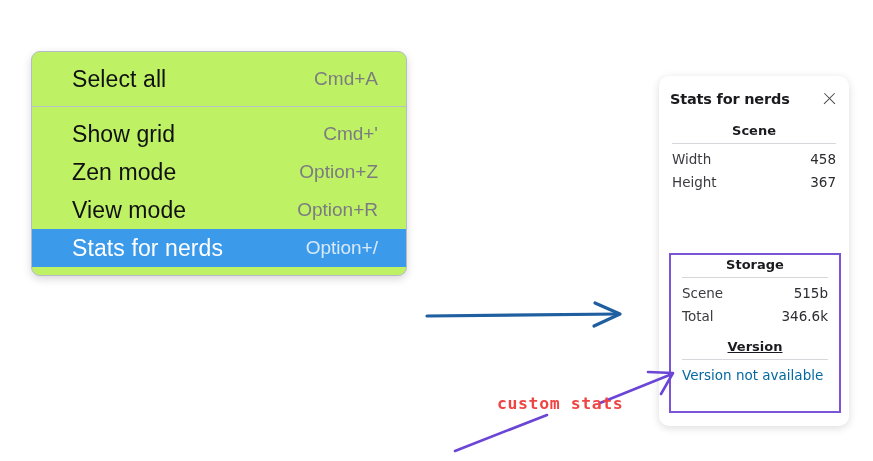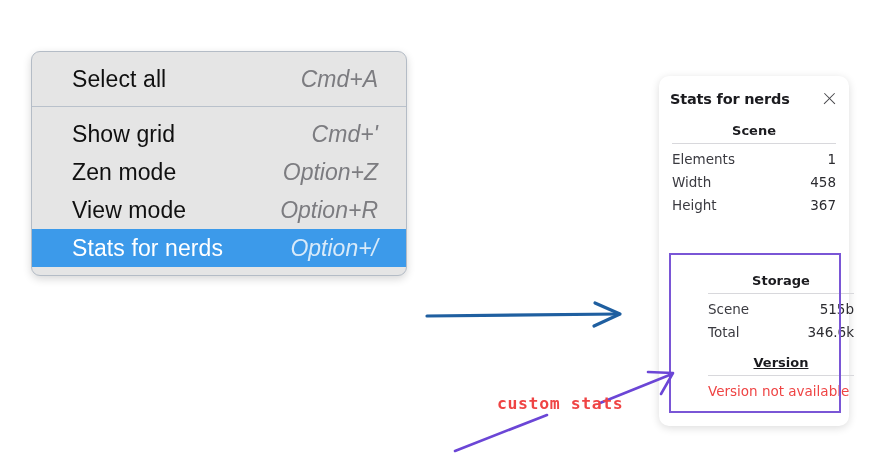--- a/index.html
+++ b/index.html
@@ -15,21 +15,21 @@
     overflow: hidden;
     font-family: "Liberation Sans", sans-serif;
   }
 
   
   #context-menu {
     position: absolute;
     left: 31px;
     top: 51px;
     width: 374px;
-    background: #e5e5e5;
+    background: #bef264;
     border: 1px solid #b4bcc6;
     border-radius: 9px;
     box-shadow: 0 3px 9px rgba(0,0,0,0.16);
     overflow: hidden;
   }
   .menu-section {
     padding: 8px 0 8px 0;
   }
   .menu-divider {
     height: 1px;
@@ -45,24 +45,23 @@
     box-sizing: border-box;
     cursor: default;
   }
   .menu-item .label {
     font-size: 23px;
     color: #101010;
     letter-spacing: 0.1px;
     white-space: nowrap;
   }
   .menu-item .shortcut {
-    font-size: 23px;
+    font-size: 19px;
     color: #7c7c80;
     white-space: nowrap;
-    font-style: italic;
   }
   .menu-item.selected {
     background: #3c9aea;
   }
   .menu-item.selected .label { color: #ffffff; }
   .menu-item.selected .shortcut { color: #d8eaf9; }
 
   
   #stats-panel {
     position: absolute;
@@ -137,30 +136,30 @@
     left: 669px;
     top: 253px;
     width: 172px;
     height: 160px;
     border: 2px solid #7a56d6;
     box-sizing: border-box;
     pointer-events: none;
   }
   #custom-inner {
     position: absolute;
-    left: 697px;
+    left: 671px;
     top: 255px;
     width: 168px;
     box-sizing: border-box;
-    padding: 16px 9px;
+    padding: 0 9px;
     font-family: "DejaVu Sans", sans-serif;
   }
   .single-line {
     font-size: 13.5px;
-    color: #ef4444;
+    color: #0369a1;
     padding: 4px 2px;
   }
 
   
   #annotations {
     position: absolute;
     left: 0; top: 0;
     width: 873px; height: 461px;
     pointer-events: none;
   }
@@ -217,24 +216,20 @@
 
     <div id="stats-head">
       <span id="stats-title">Stats for nerds</span>
       <span class="close-x"></span>
     </div>
 
     <div>
       <div class="sec-head">Scene</div>
       <div class="sec-rule"></div>
       <div class="stat-row">
-        <span class="k">Elements</span>
-        <span class="v">1</span>
-      </div>
-      <div class="stat-row">
         <span class="k">Width</span>
         <span class="v">458</span>
       </div>
       <div class="stat-row">
         <span class="k">Height</span>
         <span class="v">367</span>
       </div>
     </div>
 
   </div>

